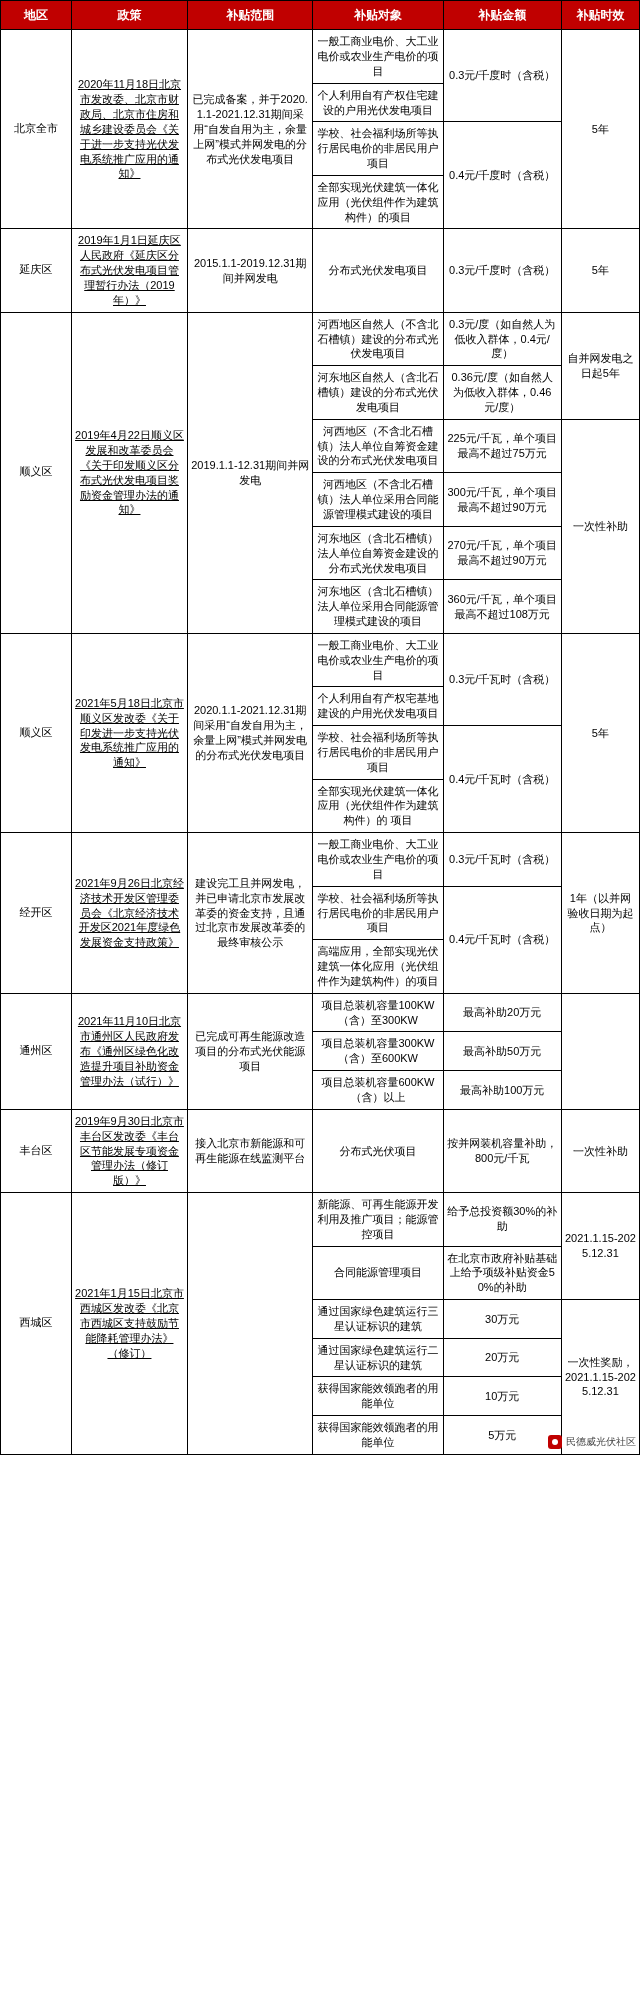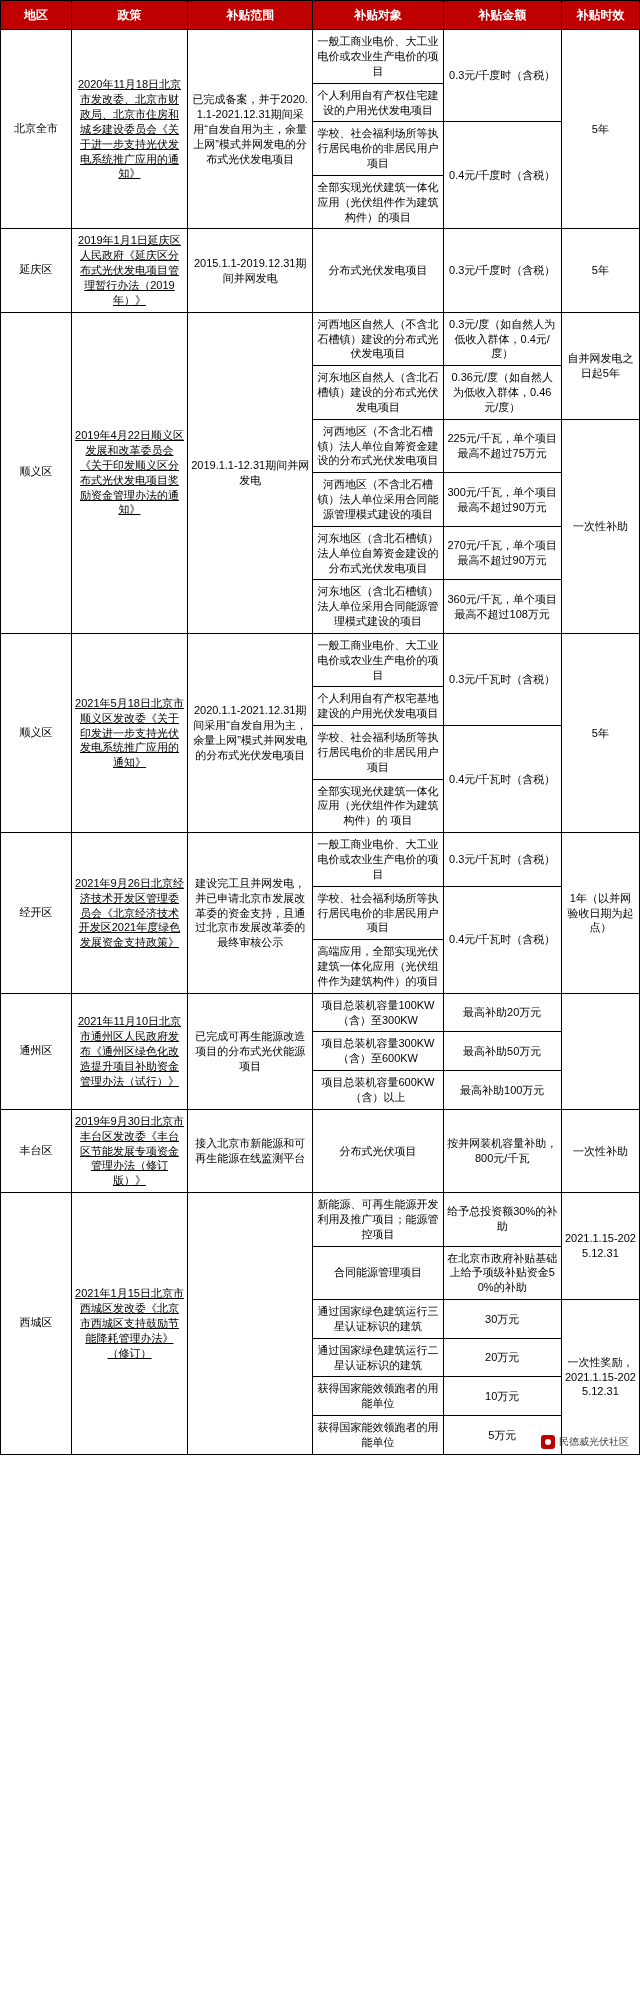--- a/index.html
+++ b/index.html
@@ -48,21 +48,21 @@
   td.cell-target { font-size: 10.5px; line-height: 1.3; margin-left: 32px; }
   td.cell-amount { font-size: 10.5px; line-height: 1.3; margin-top: 17px; }
   td.cell-period { font-size: 10.5px; line-height: 1.3; margin-left: 44px; }
 
   .watermark {
     position: relative;
     height: 0;
   }
   .wm-inner {
     position: absolute;
-    right: 11px;
+    right: 4px;
     bottom: 6px;
     display: flex;
     align-items: center;
     gap: 4px;
     font-size: 10px;
     color: #444;
     white-space: nowrap;
   }
   .wm-logo {
     width: 14px; height: 14px;

